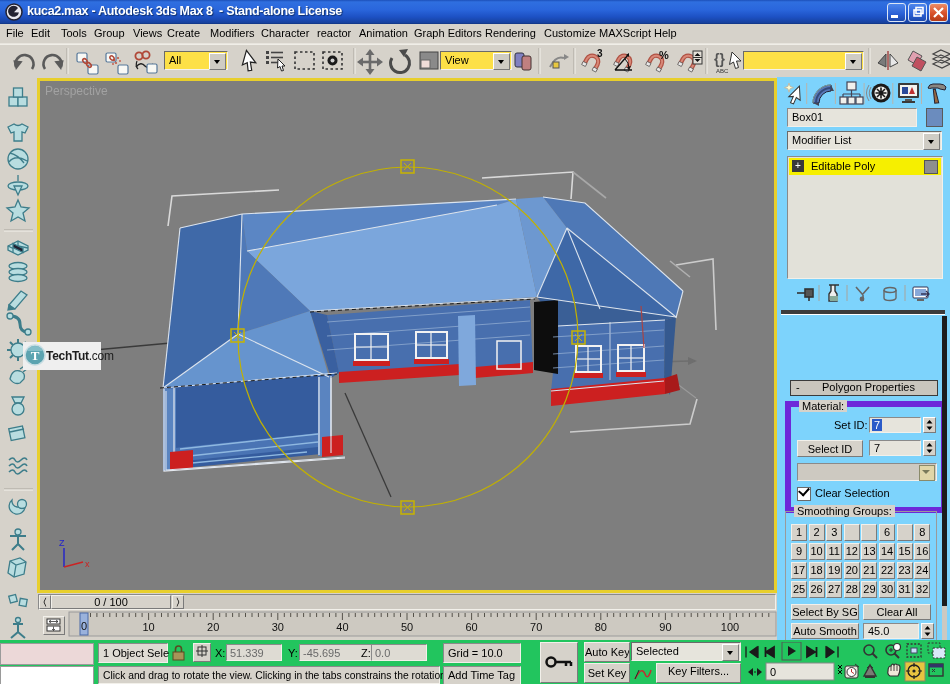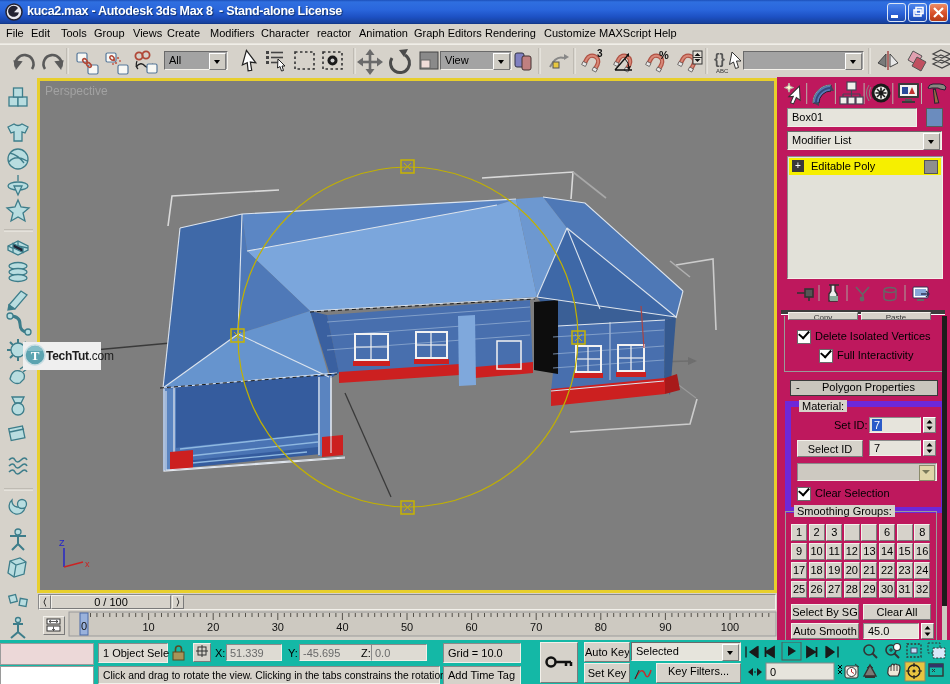--- a/index.html
+++ b/index.html
@@ -9,35 +9,35 @@
 #titlebar .ttext{position:absolute;left:27px;top:4px;color:#fff;font-size:12.5px;font-weight:bold;letter-spacing:-0.3px;text-shadow:1px 1px 1px #10306c;}
 .winbtn{position:absolute;top:3px;width:19px;height:19px;border-radius:3px;border:1px solid #dce6f6;box-sizing:border-box;color:#fff;}
 #btnmin{left:887px;background:linear-gradient(#4d86ec,#2a5fd4 60%,#1c49ae);}
 #btnmax{left:908px;background:linear-gradient(#4d86ec,#2a5fd4 60%,#1c49ae);}
 #btnclose{left:929px;background:linear-gradient(#ec8d66,#d9512b 55%,#b53b17);}
 
 #menubar{left:0;top:24px;width:950px;height:19px;background:#d6d2ca;border-bottom:1px solid #e8e5de;font-size:11px;color:#000;}
 #menubar span{position:absolute;top:3px;}
 
 #toolbar{left:0;top:44px;width:950px;height:33px;background:#d6d2ca;border-top:1px solid #f0eee8;}
-.combo{position:absolute;height:19px;background:#a3a3a3;border:1px solid #888;border-top-color:#6a6a6a;border-left-color:#6a6a6a;border-bottom-color:#f4f2ec;border-right-color:#f4f2ec;font-size:11px;box-sizing:border-box;}
+.combo{position:absolute;height:19px;background:#fde047;border:1px solid #888;border-top-color:#6a6a6a;border-left-color:#6a6a6a;border-bottom-color:#f4f2ec;border-right-color:#f4f2ec;font-size:11px;box-sizing:border-box;}
 .combo .ct{position:absolute;left:4px;top:2px;}
 .combo .cb{position:absolute;right:1px;top:1px;width:15px;height:15px;background:#cfccc4;border:1px solid #fff;border-right-color:#7a7a7a;border-bottom-color:#7a7a7a;}
 .combo .cb:after{content:"";position:absolute;left:4px;top:6px;border:3px solid transparent;border-top:4px solid #000;}
 
 #shelf{left:0;top:77px;width:37px;height:563px;background:#d6d2ca;}
 
 #vpborder{left:37px;top:78px;width:740px;height:515px;background:#e8cf2c;}
 #viewport{left:40px;top:81px;width:734px;height:509px;background:#7e7e7e;}
 
-#cmdpanel{left:777px;top:77px;width:173px;height:607px;background:#be185d;font-size:11px;}
+#cmdpanel{left:777px;top:77px;width:173px;height:607px;background:#7dd3fc;font-size:11px;}
 
 #timeslider{left:37px;top:593px;width:740px;height:18px;background:#d6d2ca;}
 #trackbar{left:37px;top:611px;width:740px;height:29px;background:#d6d2ca;}
-#statusarea{left:0;top:640px;width:950px;height:44px;background:#14b8a6;font-size:11px;}
+#statusarea{left:0;top:640px;width:950px;height:44px;background:#22c55e;font-size:11px;}
 .sunken{position:absolute;background:#dedbd3;border:1px solid #8a8a8a;border-bottom-color:#f2f0ea;border-right-color:#f2f0ea;box-sizing:border-box;}
 .btn{position:absolute;background:#d6d2ca;border:1px solid #f2f0ea;border-bottom-color:#7a7a7a;border-right-color:#7a7a7a;box-sizing:border-box;text-align:center;white-space:nowrap;overflow:hidden;}
 .sunken span{white-space:nowrap;}
 .cbx{position:absolute;width:12px;height:12px;background:#fff;border:1px solid #6a6a6a;display:inline-block;}
 .cbx:after{content:"";position:absolute;left:1px;top:-1px;width:8px;height:5px;border-left:2px solid #000;border-bottom:2px solid #000;transform:rotate(-48deg);}
 .spinner{position:absolute;width:13px;height:16px;background:#d6d2ca;border:1px solid #fff;border-bottom-color:#7a7a7a;border-right-color:#7a7a7a;box-sizing:border-box;}
 .sgb{position:absolute;width:16px;height:17px;background:#d6d2ca;border:1px solid #f2f0ea;border-bottom-color:#7a7a7a;border-right-color:#7a7a7a;box-sizing:border-box;text-align:center;font-size:11px;padding-top:1px;}
 </style></head>
 <body>
 <div id="titlebar" class="abs">
@@ -575,26 +575,20 @@
       <g transform="translate(126,3)">
         <rect x="0" y="2" width="15" height="11" rx="1" fill="#fff" stroke="#335"></rect>
         <rect x="2" y="4" width="11" height="7" fill="#88a8d8"></rect>
         <path d="M8 9 h8 m-3 -3 l3 3 l-3 3" stroke="#335" fill="none" stroke-width="1.3"></path>
         <rect x="4" y="14" width="7" height="2" fill="#666"></rect>
       </g>
     </svg>
 
   <div class="abs" style="left:4px;top:233px;width:164px;height:4px;background:#3c3c3c;border-bottom:1px solid #fff"></div>
 
-  <div class="abs" style="left:7px;top:239px;width:157px;height:55px;border:1px solid #9a9a9a;border-top:none">
-     <div class="btn" style="left:3px;top:-4px;width:70px;height:8px;font-size:8px;color:#333">Copy</div>
-     <div class="btn" style="left:76px;top:-4px;width:70px;height:8px;font-size:8px;color:#333">Paste</div>
-     <div class="abs" style="left:12px;top:14px"><span class="cbx"></span><span style="margin-left:18px">Delete Isolated Vertices</span></div>
-     <div class="abs" style="left:34px;top:33px"><span class="cbx"></span><span style="margin-left:18px">Full Interactivity</span></div>
-  </div>
 
   <div class="abs" style="left:13px;top:303px;width:146px;height:14px;background:#c9c5bd;border:1px solid #3a3a3a;line-height:12px">
      <span class="abs" style="left:5px;top:0px">-</span>
       <span class="abs" style="left:31px;top:0px">Polygon Properties</span>
   </div>
 
   <div class="abs" style="left:8px;top:324px;width:150px;height:100px;border:6px solid #6d28d9">
      <span class="abs" style="left:8px;top:-7px;background:#d6d2ca;padding:0 3px">Material:</span>
      <span class="abs" style="left:43px;top:12px">Set ID:</span>
      <div class="sunken" style="left:78px;top:10px;width:52px;height:16px;background:#e6e4dc">

